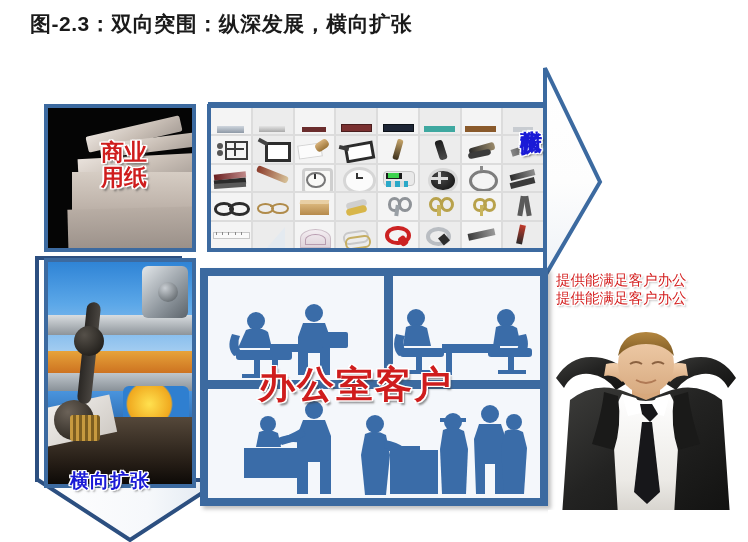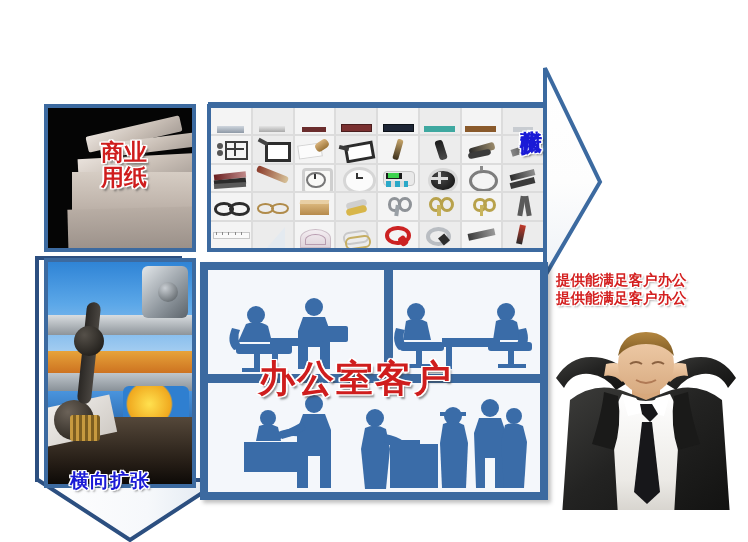--- a/index.html
+++ b/index.html
@@ -34,21 +34,21 @@
   #print-art{position:absolute;inset:0;}
 
   
   #panel-supplies{left:207px;top:104px;width:340px;height:148px;background:#f3f3f3;}
   #supplies-grid{position:absolute;inset:0;display:grid;
      grid-template-columns:repeat(8,1fr);grid-template-rows:repeat(5,1fr);gap:2px;background:#dcdcdc;}
   .sup-cell{background:#f4f4f4;position:relative;overflow:hidden;}
   .sup-cell.alt{background:#ececec;}
 
   
-  #panel-office{left:200px;top:262px;width:348px;height:238px;
+  #panel-office{left:200px;top:268px;width:348px;height:238px;
      border:8px solid #3C6AA0;background:#fef9c3;box-shadow:3px 3px 4px rgba(0,0,0,.25);}
   #office-inner{position:absolute;inset:0;background:#f4f7fb;}
   .office-div{position:absolute;background:#3C6AA0;}
 
   
   #man{position:absolute;left:548px;top:326px;width:196px;height:196px;}
 
   
   .redtxt{
     position:absolute;font-weight:bold;color:#cf1d1d;white-space:nowrap;
@@ -68,31 +68,32 @@
       2px 2px 2px rgba(40,40,40,.5);
   }
   .vert{writing-mode:vertical-rl;text-orientation:upright;white-space:nowrap;}
 
   #txt-paper{left:90px;top:136px;font-size:23px;line-height:25px;text-align:center;}
   #txt-print{left:109px;top:276px;font-size:22px;line-height:31px;text-align:center;}
   #txt-supplies{left:296px;top:167px;font-size:25px;letter-spacing:4px;}
   #txt-office{left:258px;top:350px;font-size:37px;letter-spacing:2px;}
   #txt-expand{left:519px;top:113px;font-size:22px;line-height:24px;}
   #txt-deep{left:70px;top:468px;font-size:19px;letter-spacing:1px;}
-  #txt-solution{left:556px;top:271px;font-size:14.5px;font-weight:bold;line-height:18px;
+  #txt-solution{left:556px;top:271px;font-size:14.5px;font-weight:normal;line-height:18px;
      color:#d42020;white-space:nowrap;position:absolute;
      text-shadow:-1.2px -1.2px 0 #fff,1.2px -1.2px 0 #fff,-1.2px 1.2px 0 #fff,1.2px 1.2px 0 #fff,
                  -1.2px 0 0 #fff,1.2px 0 0 #fff,0 -1.2px 0 #fff,0 1.2px 0 #fff,
                  2px 2px 2px rgba(70,70,70,.5);}
 </style>
 </head>
 <body>
 
 <div id="stage">
 
+  <div id="title">图-2.3：双向突围：纵深发展，横向扩张</div>
 
   <svg id="arrow-layer" viewBox="0 0 748 542">
     <defs>
       <linearGradient id="gHoriz" x1="0" y1="0" x2="0" y2="1">
         <stop offset="0%" stop-color="#ffffff"></stop>
         <stop offset="55%" stop-color="#fdfdfd"></stop>
         <stop offset="100%" stop-color="#eef2f7"></stop>
       </linearGradient>
       <linearGradient id="gVert" x1="0" y1="0" x2="1" y2="0">
         <stop offset="0%" stop-color="#ffffff"></stop>

